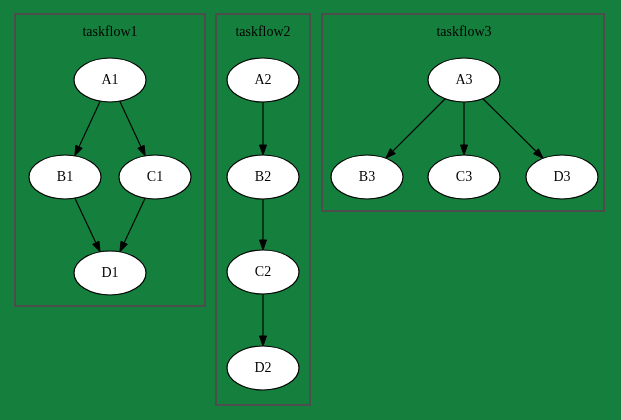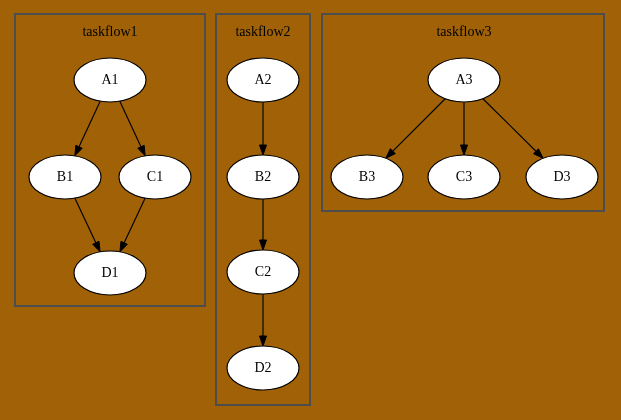--- a/index.html
+++ b/index.html
@@ -8,21 +8,21 @@
     padding: 0;
     background: #ffffff;
   }
   body {
     font-family: "Liberation Serif", "DejaVu Serif", serif;
   }
   #canvas {
     position: relative;
     width: 621px;
     height: 420px;
-    background: #a16207;
+    background: #15803d;
     overflow: hidden;
   }
   #graph-svg {
     position: absolute;
     left: 0;
     top: 0;
     width: 621px;
     height: 420px;
     display: block;
   }

